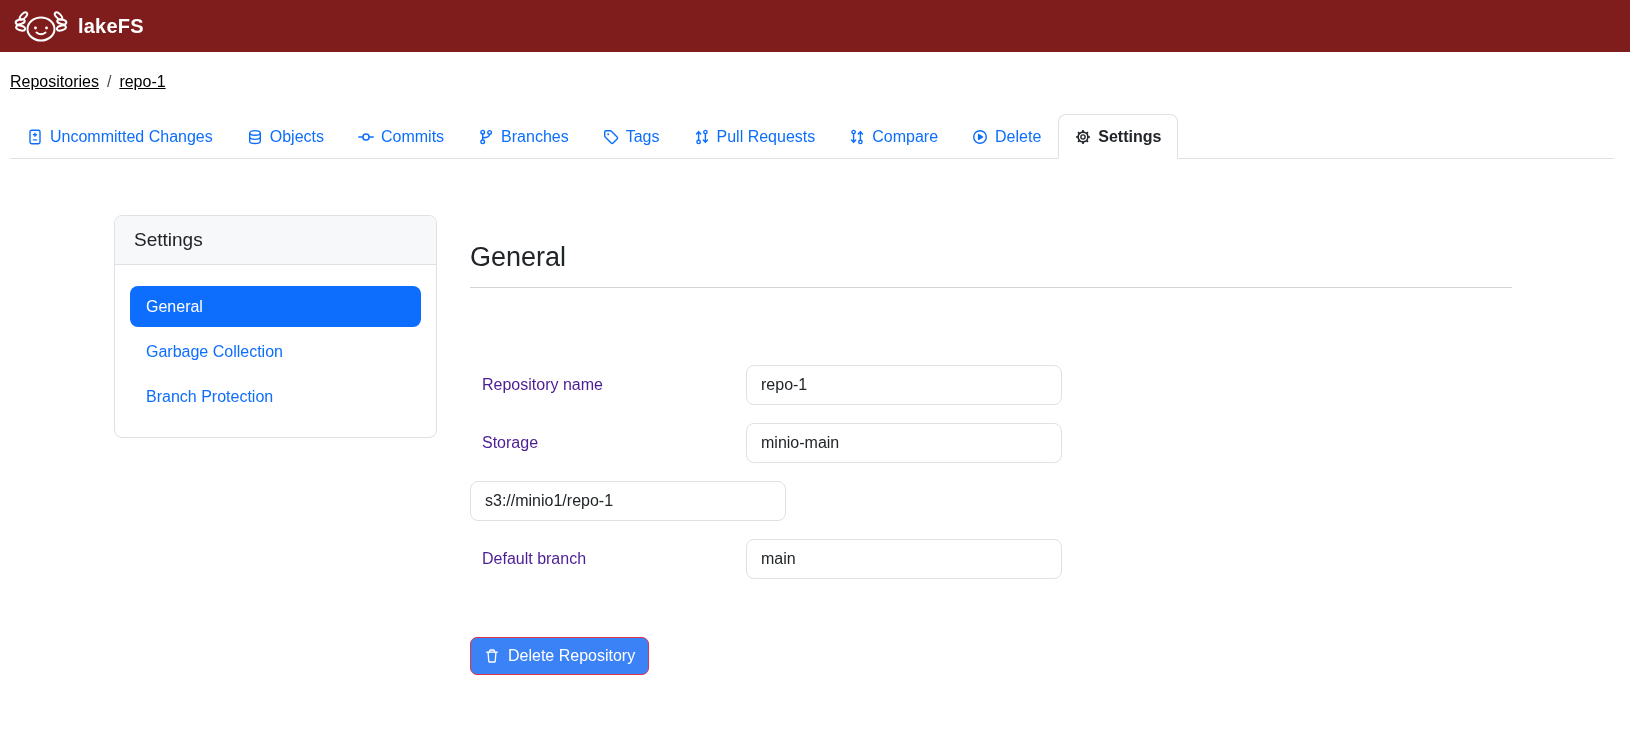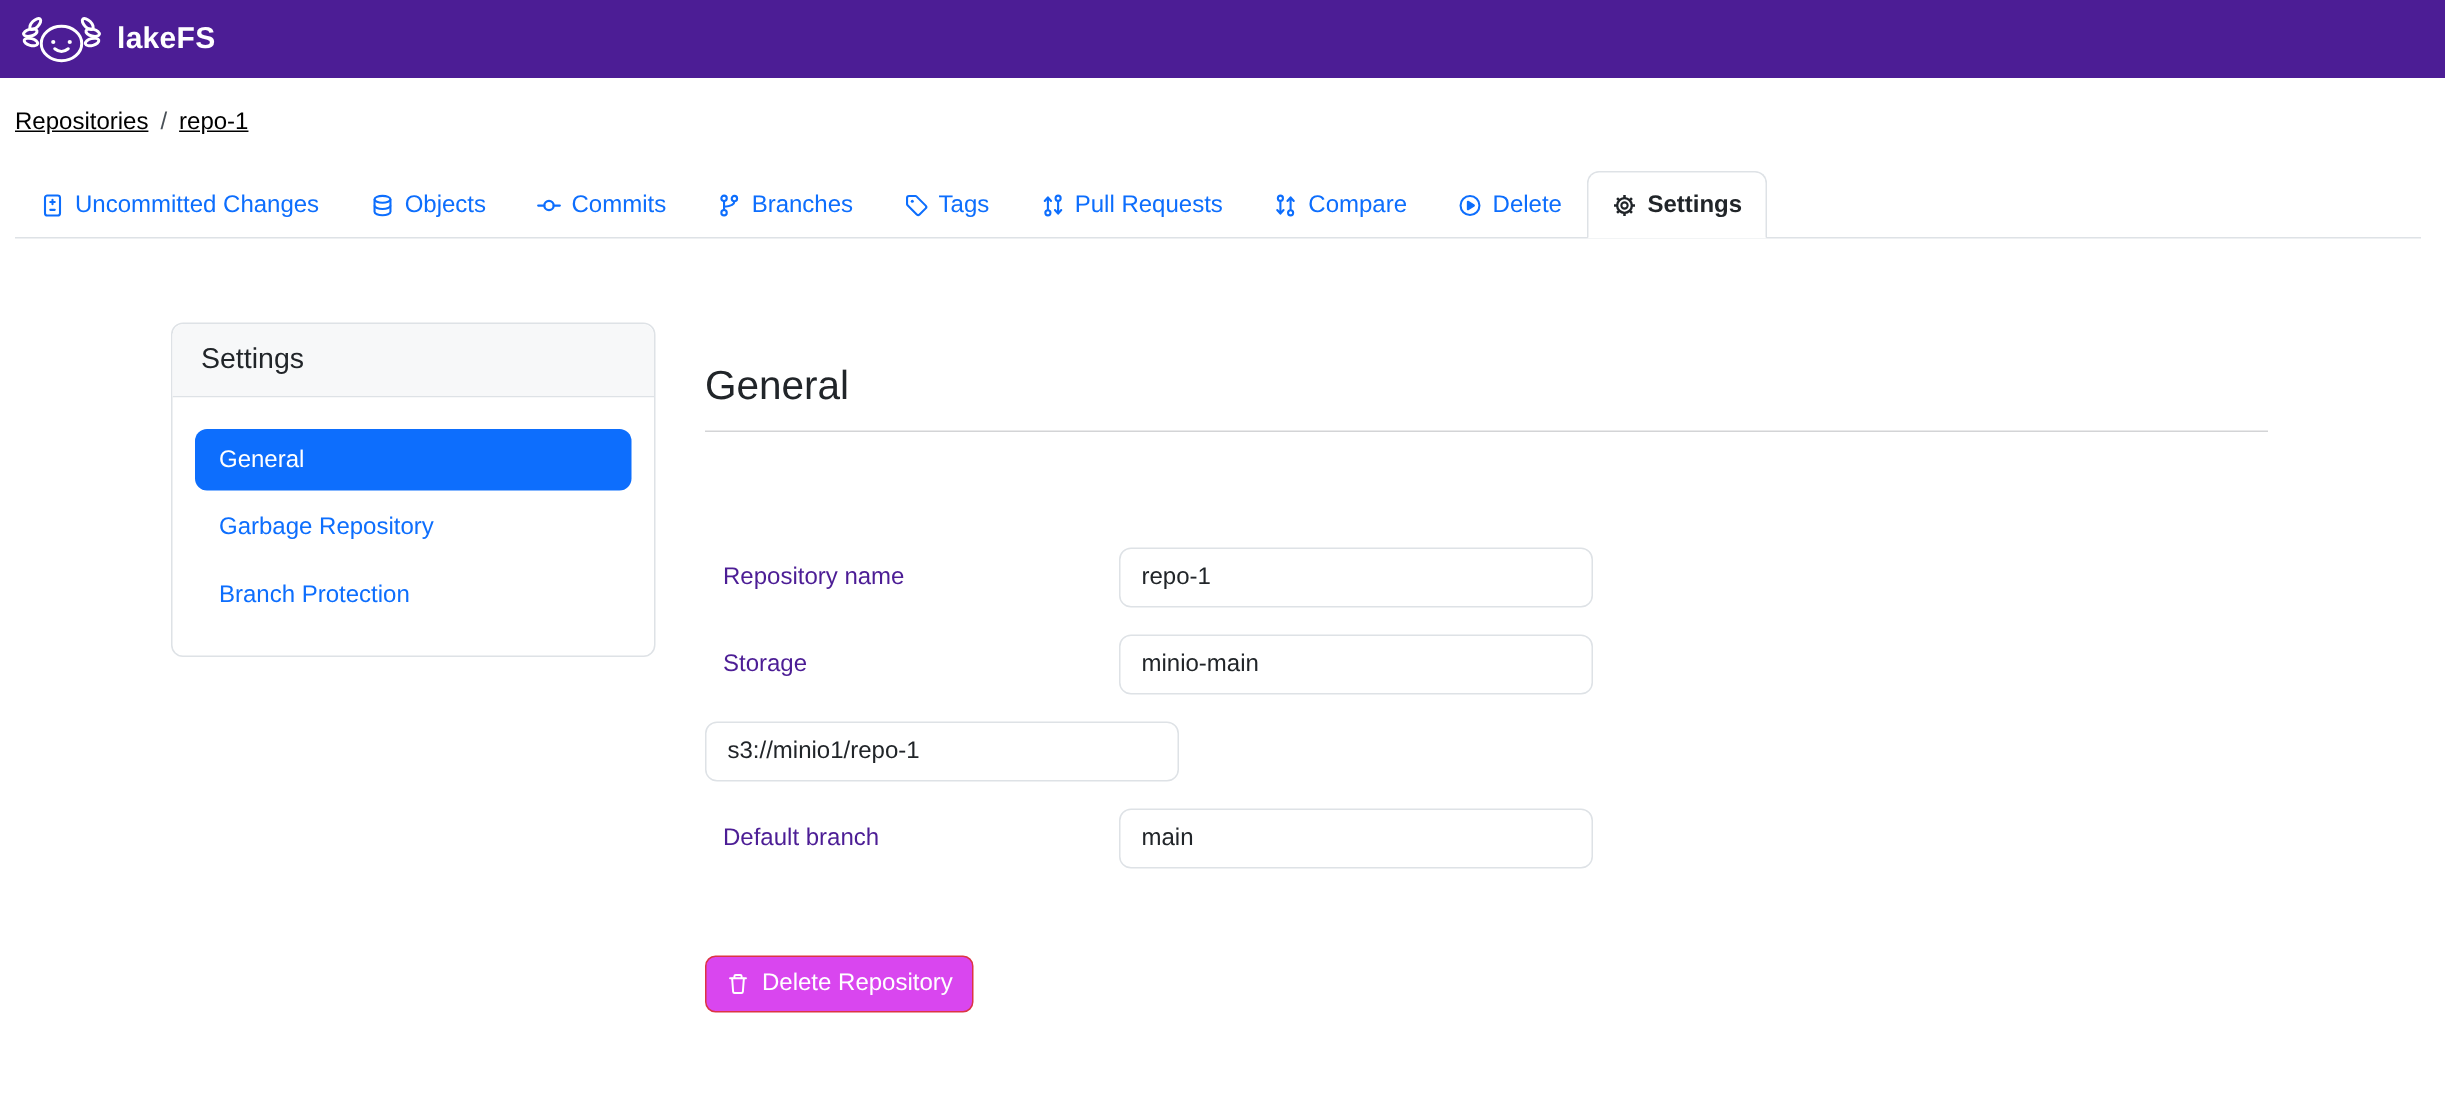--- a/index.html
+++ b/index.html
@@ -1,20 +1,20 @@
 <!DOCTYPE html>
 <html><head>
 <meta charset="utf-8">
 <style>
   * { box-sizing: border-box; margin: 0; padding: 0; }
   html,body { width:1630px; height:730px; background:#fff; overflow:hidden;
     font-family:"Liberation Sans","DejaVu Sans",sans-serif; color:#212529; }
 
   
-  .navbar { height:52px; background:#4c1d95; display:flex; align-items:center; padding:0 14px; }
+  .navbar { height:52px; background:#7f1d1d; display:flex; align-items:center; padding:0 14px; }
   .brand { display:flex; align-items:center; gap:10px; text-decoration:none; cursor:pointer; }
   .brand-text { color:#fff; font-size:20px; font-weight:700; letter-spacing:.2px; }
 
   
   .breadcrumb { margin:21px 10px 0; font-size:16px; display:flex; align-items:center; }
   .breadcrumb a { color:#000000; text-decoration:underline; cursor:pointer; }
   .crumb-sep { color:#495057; padding:0 8px; }
 
   
   .tabbar { display:flex; align-items:stretch; margin:23px 16px 0 10px;
@@ -43,21 +43,21 @@
   .main hr { border:0; border-top:1px solid #d3d4d6; }
 
   .settings-form { margin-top:77px; }
   .form-row { display:flex; align-items:center; height:40px; margin-bottom:18px; }
   .form-row label { width:276px; padding-left:12px; font-size:16px; color:#4c1d95; flex:none; }
   .form-row input { width:316px; height:40px; border:1px solid #dee2e6; border-radius:8px;
     padding:0 14px; font-size:16px; color:#212529; background:#fff; outline:none;
     font-family:"Liberation Sans","DejaVu Sans",sans-serif; }
 
   .btn-danger { margin-top:40px; display:inline-flex; align-items:center; gap:8px;
-    background:#d946ef; border:1px solid #dc3545; color:#fff; font-size:16px;
+    background:#3b82f6; border:1px solid #dc3545; color:#fff; font-size:16px;
     padding:9px 13px; border-radius:7px; cursor:pointer;
     font-family:"Liberation Sans","DejaVu Sans",sans-serif; }
   .btn-danger .bicon { display:flex; align-items:center; }
 
   svg { display:block; }
 </style>
 </head>
 <body>
 
 <div class="navbar">
@@ -186,21 +186,21 @@
     <span>Settings</span>
   </a>
 </div>
 
 <div class="content">
 
   <div class="card">
     <div class="card-header">Settings</div>
     <div class="side-list">
       <a class="side-item active">General</a>
-      <a class="side-item">Garbage Repository</a>
+      <a class="side-item">Garbage Collection</a>
       <a class="side-item">Branch Protection</a>
     </div>
   </div>
 
   <div class="main">
     <h2>General</h2>
     <hr>
 
     <div class="settings-form">
       <div class="form-row">

